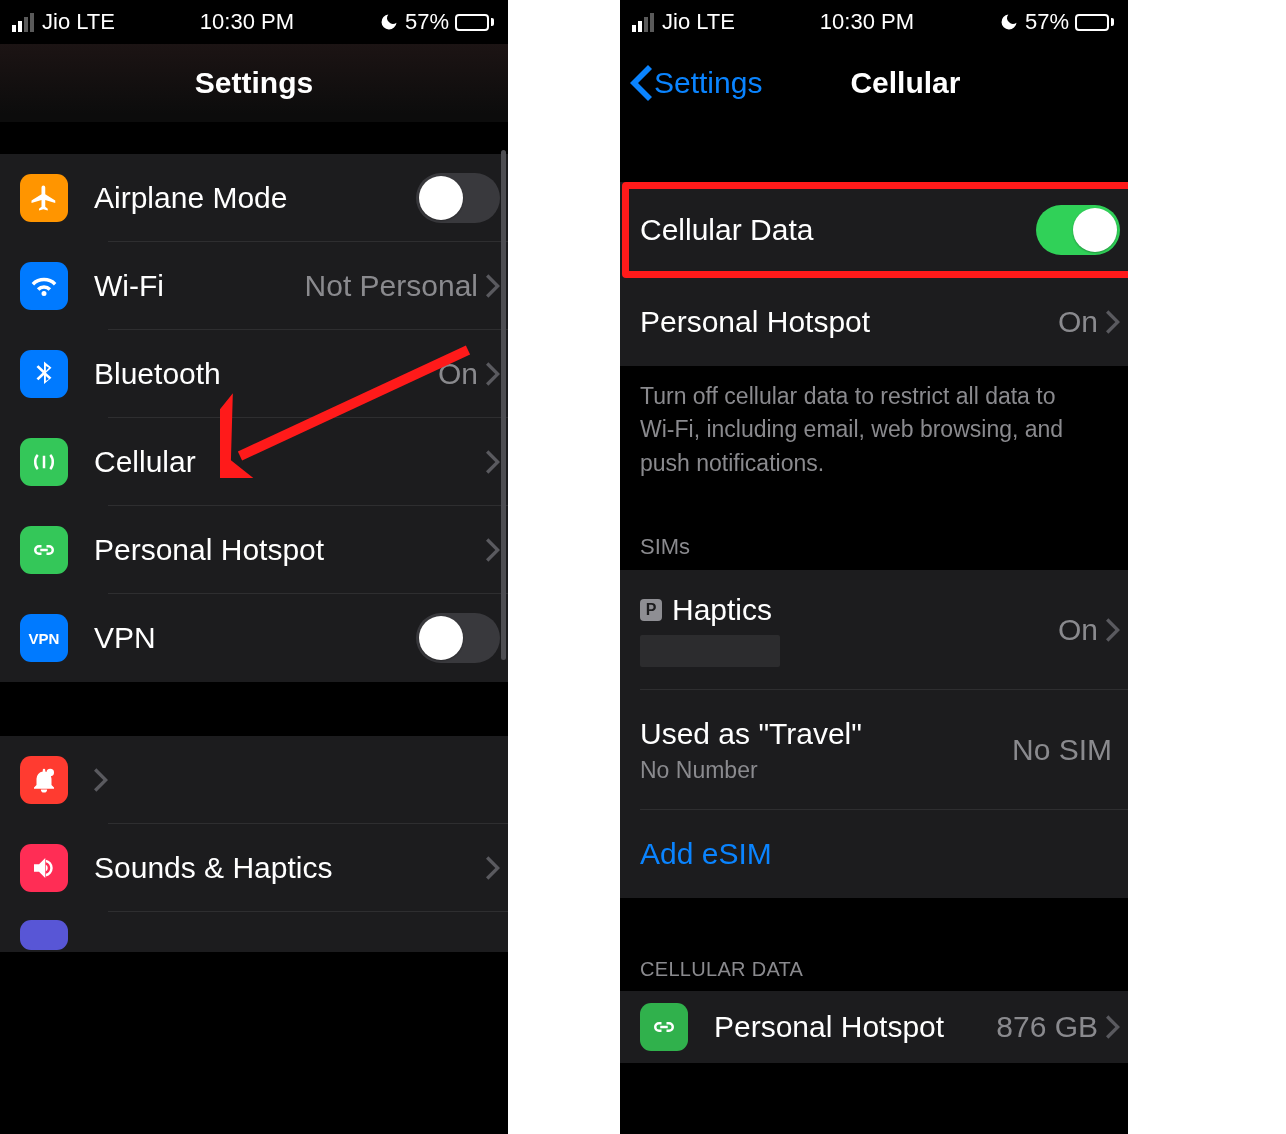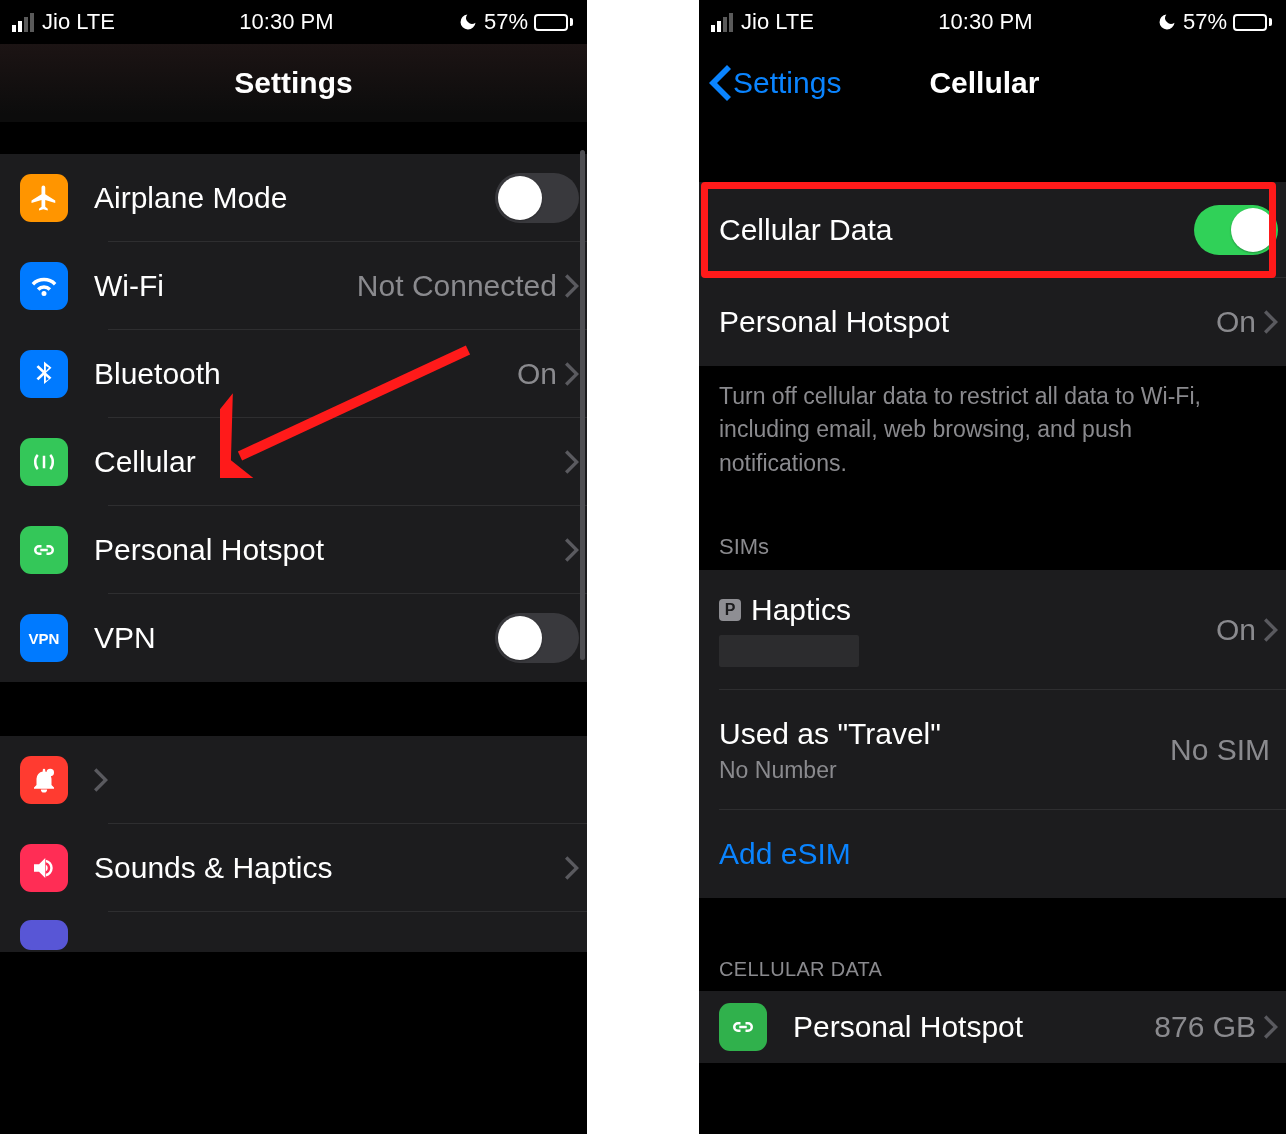--- a/index.html
+++ b/index.html
@@ -5,21 +5,21 @@
   * { box-sizing: border-box; margin: 0; padding: 0; }
   body {
     font-family: -apple-system, BlinkMacSystemFont, "Helvetica Neue", Arial, sans-serif;
     background: #fff;
     display: flex;
     width: 1286px;
     height: 1134px;
     overflow: hidden;
   }
   .phone {
-    width: 587px;
+    width: 508px;
     height: 1134px;
     background: #000;
     color: #fff;
     position: relative;
     overflow: hidden;
   }
   .gap {
     width: 112px;
     background: #fff;
   }
@@ -237,21 +237,21 @@
       <div class="sep"></div>
     </div>
 
     <div class="row">
       <div class="icon-box c-blue">
         <svg viewBox="0 0 24 24">
             <path d="M12 20a2 2 0 100-4 2 2 0 000 4zm-5.7-6.3a8 8 0 0111.4 0l-2 2a5.2 5.2 0 00-7.4 0zM2.1 9.5a14 14 0 0119.8 0l-2 2a11.2 11.2 0 00-15.8 0z"></path>
           </svg>
       </div>
       <div class="label">Wi-Fi</div>
-      <div class="detail">Not Connected</div>
+      <div class="detail">Not Personal</div>
       <span class="chevron">
           <svg viewBox="0 0 12 20">
             <path fill="currentColor" d="M2 0l10 10L2 20 0 18l8-8-8-8z"></path>
           </svg>
         </span>
       <div class="sep"></div>
     </div>
 
     <div class="row">
       <div class="icon-box c-blue">

